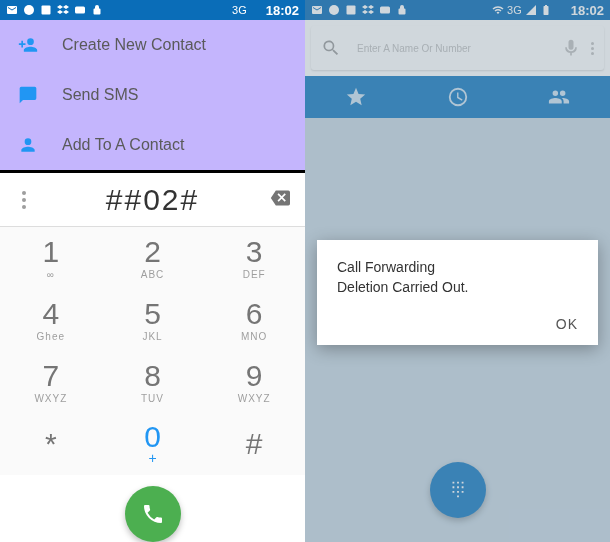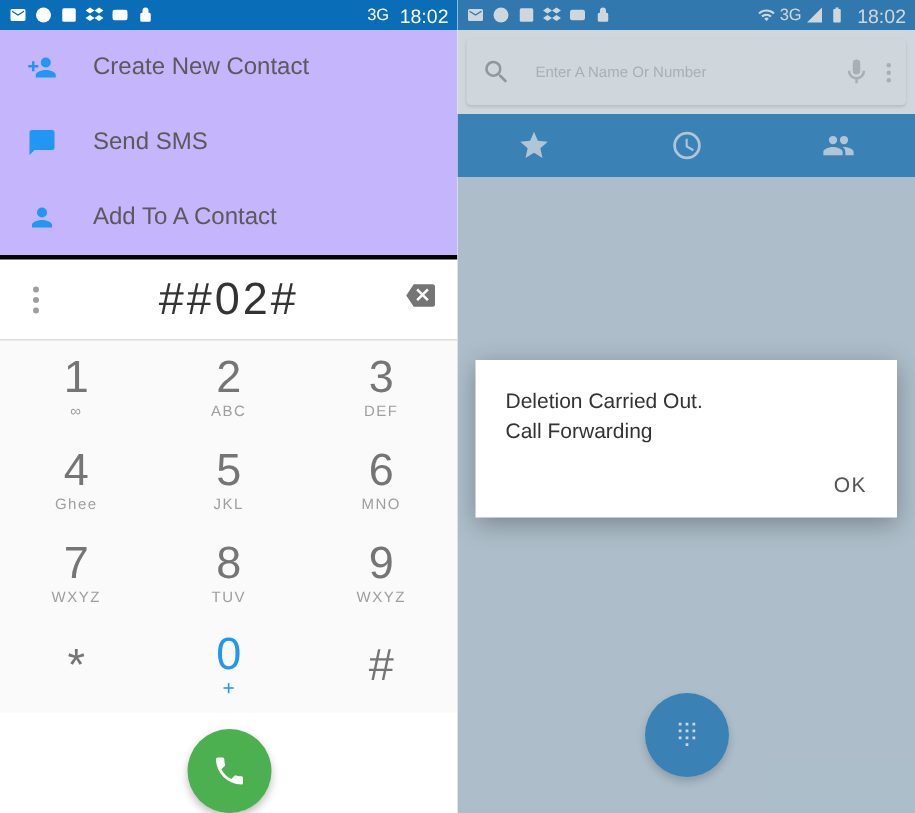--- a/index.html
+++ b/index.html
@@ -4,21 +4,21 @@
   <style>
     * { margin: 0; padding: 0; box-sizing: border-box; font-family: Arial, Helvetica, sans-serif; }
     body { display: flex; width: 610px; height: 542px; background: #fff; }
     .screen { width: 305px; height: 542px; position: relative; overflow: hidden; }
     
     
     .statusbar { height: 20px; background: #0a6db8; color: #fff; display: flex; align-items: center; padding: 0 6px; font-size: 11px; gap: 37px; }
     .statusbar .icons-left { display: flex; gap: 5px; flex: 1; }
     .statusbar .icons-right { display: flex; gap: 3px; align-items: center; }
     .statusbar svg { width: 12px; height: 12px; fill: #fff; }
-    .statusbar .time { font-size: 13px; font-weight: 400; margin-left: 4px; }
+    .statusbar .time { font-size: 13px; font-weight: 700; margin-left: 16px; }
     
     
     .menu { background: #c4b5fd; }
     .menu-item { display: flex; align-items: center; height: 50px; padding: 0 18px; }
     .menu-item svg { width: 20px; height: 20px; fill: #2196F3; margin-right: 24px; }
     .menu-item span { color: #5a5a5a; font-size: 16px; }
     
     .number-display { display: flex; align-items: center; height: 56px; border-top: 3px solid #000000; padding: 0 10px; }
     .overflow { width: 28px; display: flex; flex-direction: column; align-items: center; gap: 3px; }
     .overflow span { width: 4px; height: 4px; background: #9e9e9e; border-radius: 50%; }
@@ -267,20 +267,20 @@
 
   <div class="dial-fab">
     <svg viewBox="0 0 24 24">
         <path d="M6 3h2v2H6zm5 0h2v2h-2zm5 0h2v2h-2zM6 8h2v2H6zm5 0h2v2h-2zm5 0h2v2h-2zM6 13h2v2H6zm5 0h2v2h-2zm5 0h2v2h-2zm-5 5h2v2h-2z"></path>
       </svg>
   </div>
 
   <div class="overlay"></div>
   <div class="dialog">
     <div class="dialog-msg">
+      <div>Call Forwarding</div>
       <div>Deletion Carried Out.</div>
-      <div>Call Forwarding</div>
     </div>
     <div class="dialog-actions">
       <span class="dialog-ok">OK</span>
     </div>
   </div>
 </div>
 
 </body></html>

